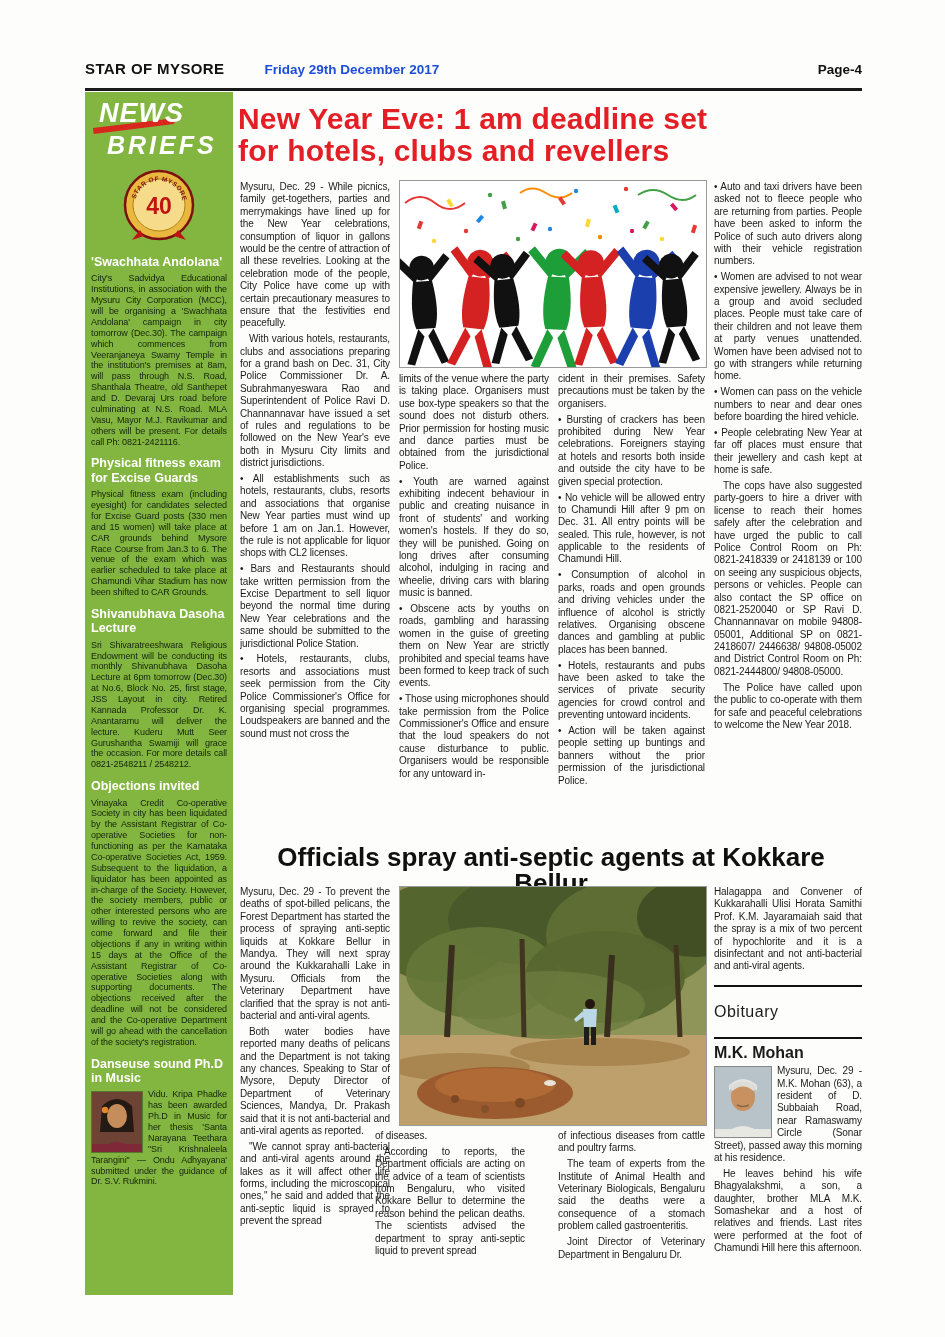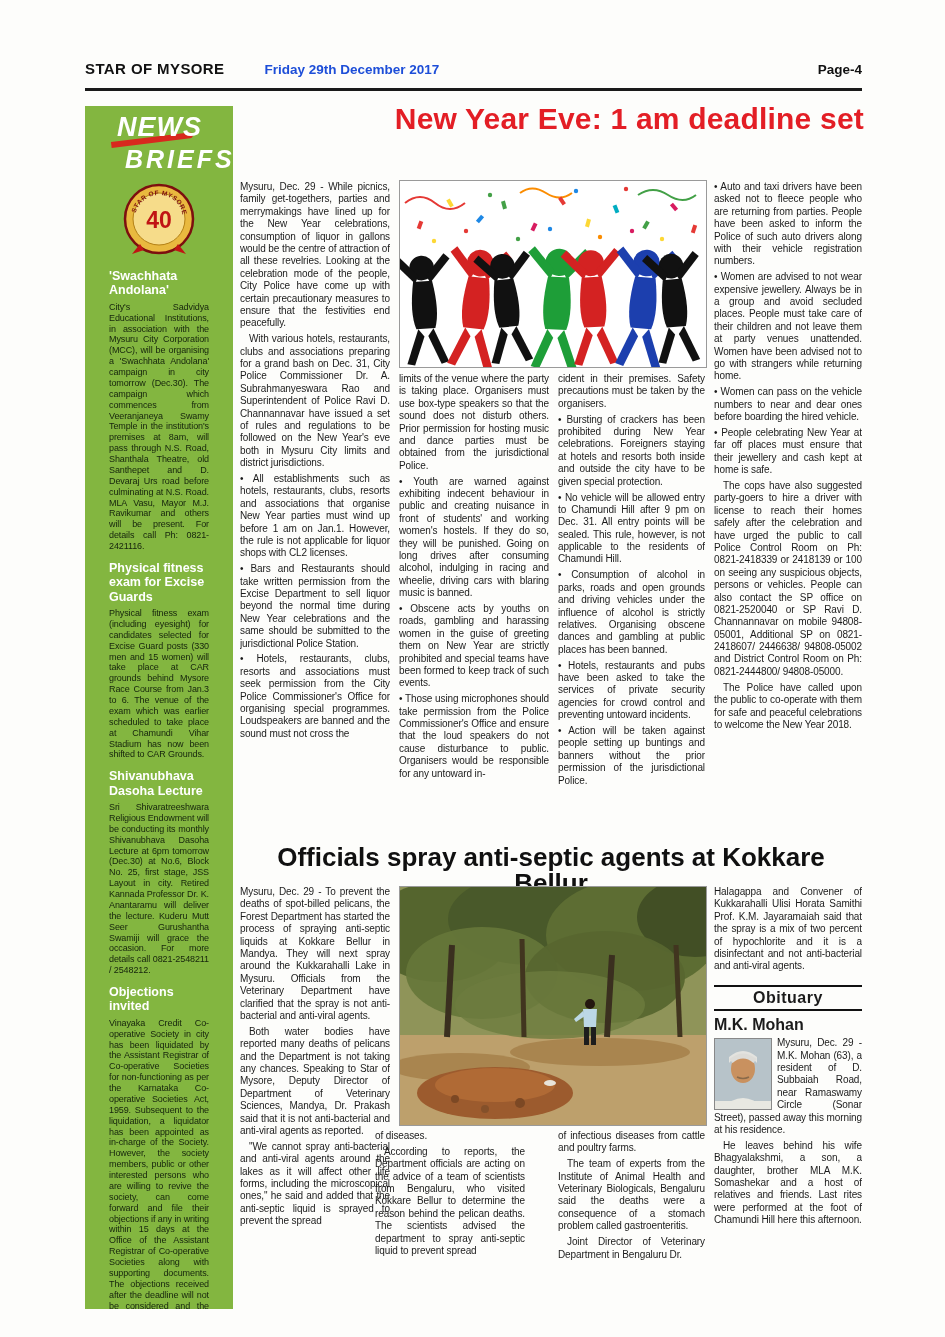--- a/index.html
+++ b/index.html
@@ -8,60 +8,60 @@
   .abs{position:absolute}
 
   
   .masthead{left:85px;top:60px;width:777px;height:28px;border-bottom:3px solid #1a1a1a;
             display:flex;align-items:baseline}
   .mast-title{font-size:15px;font-weight:bold;letter-spacing:.4px;color:#111}
   .mast-date{font-size:13.5px;font-weight:bold;color:#1d4ed8;margin-left:40px}
   .mast-page{margin-left:auto;font-size:13.5px;font-weight:bold;color:#111}
 
   
-  .sidebar{left:85px;top:106px;width:148px;height:1203px;background:#83b640;
-           padding:6px 24px;box-sizing:border-box;overflow:hidden}
+  .sidebar{left:85px;top:92px;width:148px;height:1203px;background:#83b640;
+           padding:6px 6px;box-sizing:border-box;overflow:hidden}
   .nb-logo{position:relative;height:64px;margin:2px 0 4px}
   .nb-news{font-style:italic;font-weight:bold;font-size:27px;color:#fff;
            letter-spacing:1px;line-height:1;padding-left:8px;position:relative;z-index:2}
   .nb-swoosh{position:absolute;left:2px;top:23px;width:82px;height:6px;background:#d8281e;
              transform:rotate(-7deg);border-radius:0 8px 8px 0;z-index:1}
   .nb-briefs{font-style:italic;font-weight:bold;font-size:25px;color:#fff;
              letter-spacing:3px;line-height:1;margin-top:6px;padding-left:16px}
   .badge-wrap{text-align:center;margin:2px 0 6px}
   .nb-sec h3{color:#fff;font-size:12.5px;line-height:1.15;margin:9px 0 4px;font-weight:bold}
   .nb-p{font-size:9px;line-height:1.21;text-align:justify;color:#15240c;margin:0 0 3px;
         letter-spacing:-.1px}
   .phadke{float:left;width:50px;height:60px;margin:2px 5px 1px 0;border:1px solid #57792a;
           background:#6e4336}
 
   
-  .headline{left:238px;top:103px;width:626px;text-align:right;color:#e31e25;
+  .headline{left:238px;top:103px;width:626px;text-align:left;color:#e31e25;
             font-weight:bold;font-size:30px;line-height:1.08;letter-spacing:.2px;margin:0}
   .headline2{left:238px;top:844px;width:626px;text-align:center;color:#101010;
              font-weight:bold;font-size:26px;line-height:1;margin:0}
   .col{font-size:10px;line-height:1.24;text-align:justify;letter-spacing:-.1px;overflow:hidden}
   .col p{margin:0 0 3.5px;text-indent:9px}
   .col p.first,.col p.bullet{text-indent:0}
   .l-c1{left:240px;top:181px;width:150px;height:660px}
   .l-img{left:399px;top:180px;width:306px;height:186px;border:1px solid #9a9a9a;background:#fff}
   .l-c2{left:399px;top:373px;width:150px;height:470px}
   .l-c3{left:558px;top:373px;width:147px;height:470px}
   .l-c4{left:714px;top:181px;width:148px;height:668px}
 
   
   .s-c1{left:240px;top:886px;width:150px;height:420px}
   .s-img{left:399px;top:886px;width:306px;height:238px;border:1px solid #9a9a9a;background:#8f9459}
   .s-c2{left:375px;top:1130px;width:150px;height:176px}
   .s-c3{left:558px;top:1130px;width:147px;height:176px}
   .s-c4{left:714px;top:886px;width:148px;height:420px;overflow:hidden}
 
   
-  .obit-head{border-top:2.5px solid #111;border-bottom:2.5px solid #111;text-align:center;
-             font-weight:bold;font-size:16px;padding:2px 0;margin:9px 0 5px;letter-spacing:.5px}
+  .obit-head{border-top:2.5px solid #111;border-bottom:2.5px solid #111;
+             font-weight:normal;font-size:16px;padding:16px 0;margin:9px 0 5px;letter-spacing:.5px}
   .obit-name{text-align:left;font-weight:bold;font-size:16px;margin-bottom:3px}
   .obit-body{font-size:10px;line-height:1.24;text-align:justify;letter-spacing:-.1px}
   .obit-body p{margin:0 0 3.5px;text-indent:9px}
   .obit-body p.first{text-indent:0}
   .mohan{float:left;width:56px;height:70px;margin:1px 5px 1px 0;border:1px solid #888;
          background:#b7c3c9}
   svg{display:block}
   .inlineph{display:inline-block}
 </style>
 </head>
@@ -139,20 +139,21 @@
         </svg>
         <div>
             <p class="nb-p first">Vidu. Kripa Phadke has been awarded Ph.D in Music for her thesis 'Santa Narayana Teethara "Sri Krishnaleela Tarangini" — Ondu Adhyayana' submitted under the guidance of Dr. S.V. Rukmini.</p>
           </div>
       </div>
     </section>
   </aside>
 
   <h1 class="abs headline">
     <span>New Year Eve: 1 am deadline set</span><br>
+    <span>for hotels, clubs and revellers</span>
   </h1>
 
   <div class="abs col l-c1">
       <p class="first">Mysuru, Dec. 29 - While picnics, family get-togethers, parties and merrymakings have lined up for the New Year celebrations, consumption of liquor in gallons would be the centre of attraction of all these revelries. Looking at the celebration mode of the people, City Police have come up with certain precautionary measures to ensure that the festivities end peacefully.</p>
       <p>With various hotels, restaurants, clubs and associations preparing for a grand bash on Dec. 31, City Police Commissioner Dr. A. Subrahmanyeswara Rao and Superintendent of Police Ravi D. Channannavar have issued a set of rules and regulations to be followed on the New Year's eve both in Mysuru City limits and district jurisdictions.</p>
       <p class="bullet">• All establishments such as hotels, restaurants, clubs, resorts and associations that organise New Year parties must wind up before 1 am on Jan.1. However, the rule is not applicable for liquor shops with CL2 licenses.</p>
       <p class="bullet">• Bars and Restaurants should take written permission from the Excise Department to sell liquor beyond the normal time during New Year celebrations and the same should be submitted to the jurisdictional Police Station.</p>
       <p class="bullet">• Hotels, restaurants, clubs, resorts and associations must seek permission from the City Police Commissioner's Office for organising special programmes. Loudspeakers are banned and the sound must not cross the</p>
     </div>
 

